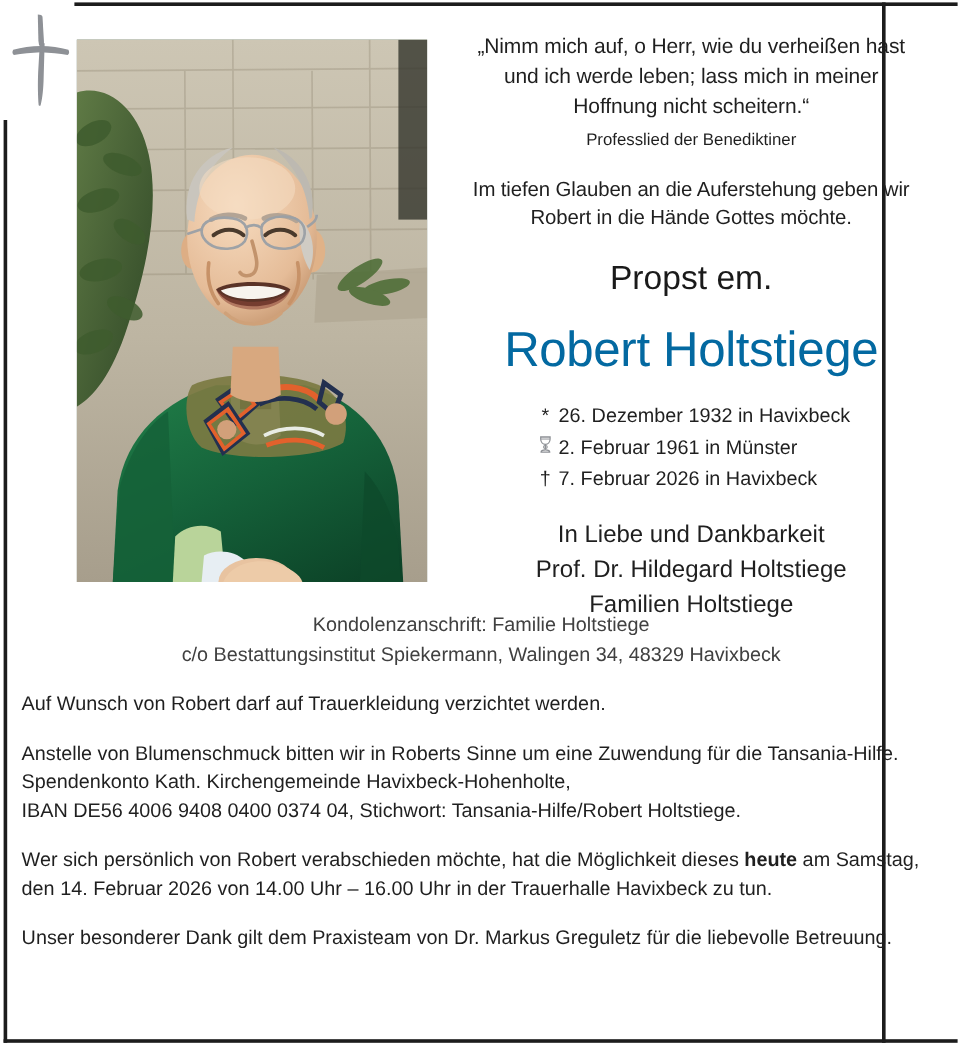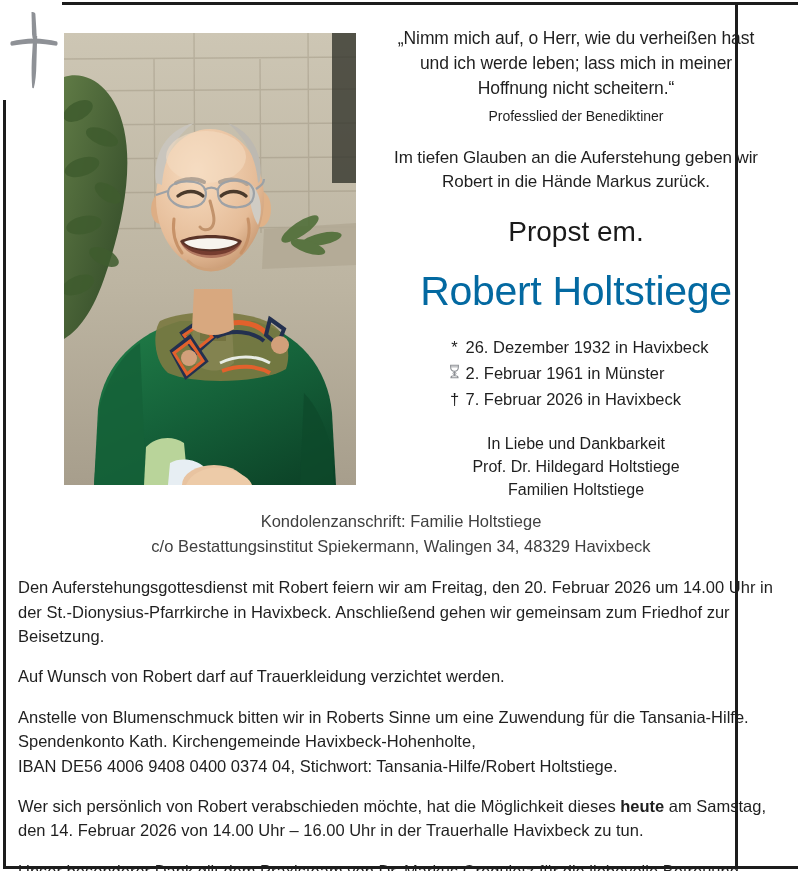--- a/index.html
+++ b/index.html
@@ -150,21 +150,21 @@
   }
   .date-sym.chalice {
     position: relative;
     top: 1px;
   }
   .date-sym svg { display: block; margin: 0 auto; }
   .date-txt { white-space: nowrap; }
 
   .family {
     margin-top: 20px;
-    font-size: 16px;
+    font-size: 20px;
     line-height: 1.45;
     color: #1f1f1f;
   }
 
   
   .body-area {
     position: absolute;
     left: 18px;
     top: 509px;
     width: 766px;
@@ -349,21 +349,21 @@
 
       <div class="quote">
         <div>„Nimm mich auf, o Herr, wie du verheißen hast</div>
         <div>und ich werde leben; lass mich in meiner</div>
         <div>Hoffnung nicht scheitern.“</div>
       </div>
       <div class="quote-source">Professlied der Benediktiner</div>
 
       <div class="intro">
         <div>Im tiefen Glauben an die Auferstehung geben wir</div>
-        <div>Robert in die Hände Markus zurück.</div>
+        <div>Robert in die Hände Gottes möchte.</div>
       </div>
 
       <div class="title-em">Propst em.</div>
       <div class="deceased-name">Robert Holtstiege</div>
 
       <div class="dates">
         <div class="date-row">
           <span class="date-sym">*</span>
           <span class="date-txt">26. Dezember 1932 in Havixbeck</span>
         </div>
@@ -394,21 +394,20 @@
     </div>
   </div>
 
   <div class="body-area">
 
     <div class="addr-block">
       <div>Kondolenzanschrift: Familie Holtstiege</div>
       <div>c/o Bestattungsinstitut Spiekermann, Walingen 34, 48329 Havixbeck</div>
     </div>
 
-    <div class="para">Den Auferstehungsgottesdienst mit Robert feiern wir am Freitag, den 20. Februar 2026 um 14.00 Uhr in der St.-Dionysius-Pfarrkirche in Havixbeck. Anschließend gehen wir gemeinsam zum Friedhof zur Beisetzung.</div>
 
     <div class="para">Auf Wunsch von Robert darf auf Trauerkleidung verzichtet werden.</div>
 
     <div class="para">
       <div>Anstelle von Blumenschmuck bitten wir in Roberts Sinne um eine Zuwendung für die Tansania-Hilfe.</div>
       <div>Spendenkonto Kath. Kirchengemeinde Havixbeck-Hohenholte,</div>
       <div>IBAN DE56 4006 9408 0400 0374 04, Stichwort: Tansania-Hilfe/Robert Holtstiege.</div>
     </div>
 
     <div class="para"><span>Wer sich persönlich von Robert verabschieden möchte, hat die Möglichkeit dieses </span><b>heute</b><span> am Samstag, den 14. Februar 2026 von 14.00 Uhr – 16.00 Uhr in der Trauerhalle Havixbeck zu tun.</span></div>

